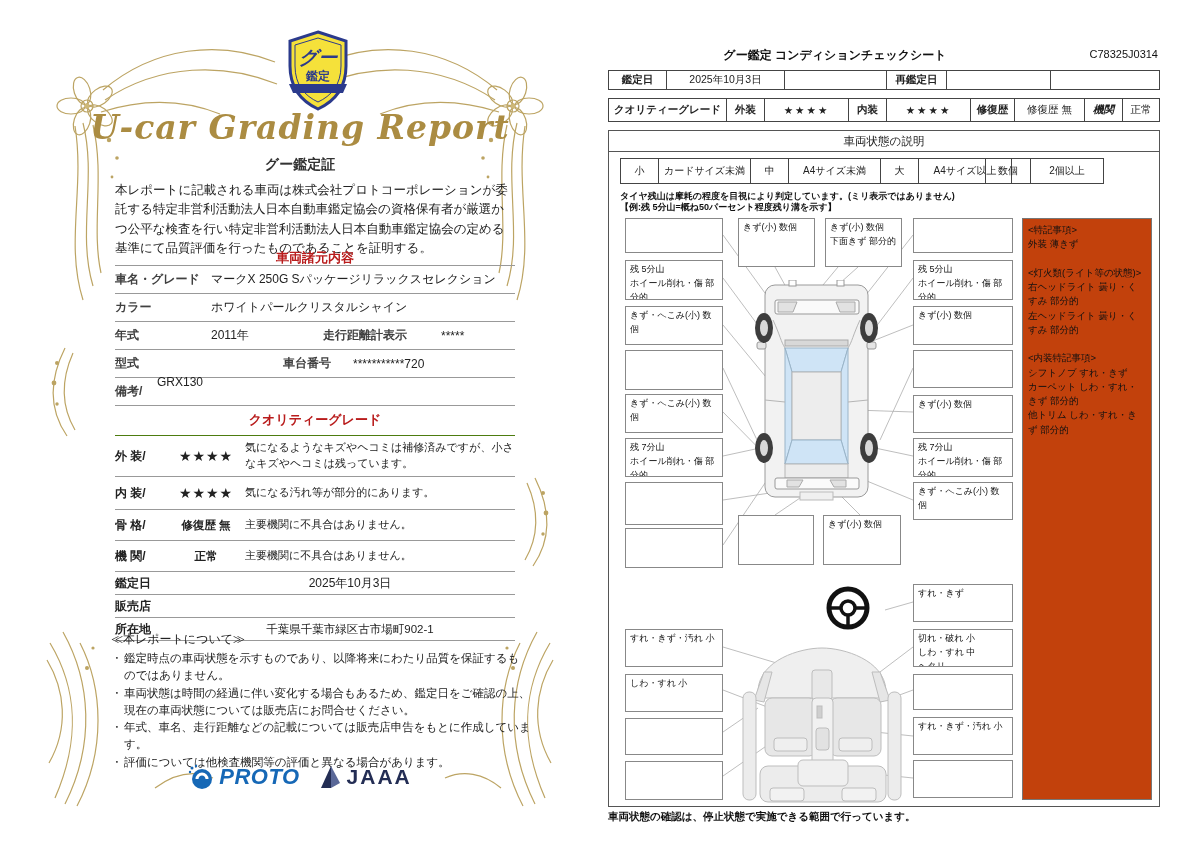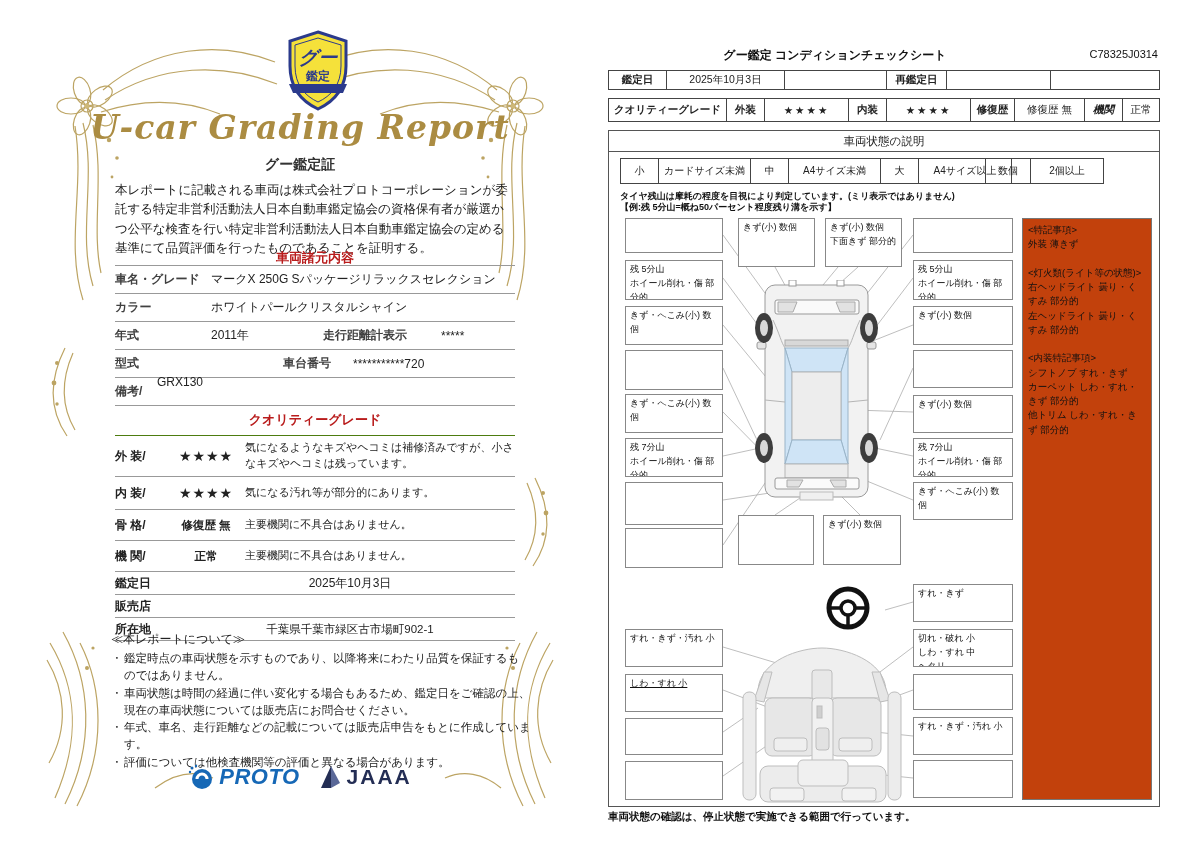--- a/index.html
+++ b/index.html
@@ -418,21 +418,21 @@
     <div class="abox" style="left:308px;top:215px;width:100px;height:40px;">残 5分山
 ホイール削れ・傷 部分的</div>
     <div class="abox" style="left:308px;top:261px;width:100px;height:39px;">きず(小) 数個</div>
     <div class="abox" style="left:308px;top:305px;width:100px;height:38px;"></div>
     <div class="abox" style="left:308px;top:350px;width:100px;height:38px;">きず(小) 数個</div>
     <div class="abox" style="left:308px;top:393px;width:100px;height:39px;">残 7分山
 ホイール削れ・傷 部分的</div>
     <div class="abox" style="left:308px;top:437px;width:100px;height:38px;">きず・へこみ(小) 数個</div>
 
     <div class="abox" style="left:20px;top:584px;width:98px;height:38px;">すれ・きず・汚れ 小</div>
-    <div class="abox" style="left:20px;top:629px;width:98px;height:38px;text-decoration:underline;">しわ・すれ 小</div>
+    <div class="abox" style="left:20px;top:629px;width:98px;height:38px;">しわ・すれ 小</div>
     <div class="abox" style="left:20px;top:673px;width:98px;height:37px;"></div>
     <div class="abox" style="left:20px;top:716px;width:98px;height:39px;"></div>
 
     <div class="abox" style="left:308px;top:539px;width:100px;height:38px;">すれ・きず</div>
     <div class="abox" style="left:308px;top:584px;width:100px;height:38px;">切れ・破れ 小
 しわ・すれ 中
 ヘタリ</div>
     <div class="abox" style="left:308px;top:629px;width:100px;height:36px;"></div>
     <div class="abox" style="left:308px;top:672px;width:100px;height:38px;">すれ・きず・汚れ 小</div>
     <div class="abox" style="left:308px;top:715px;width:100px;height:38px;"></div>

